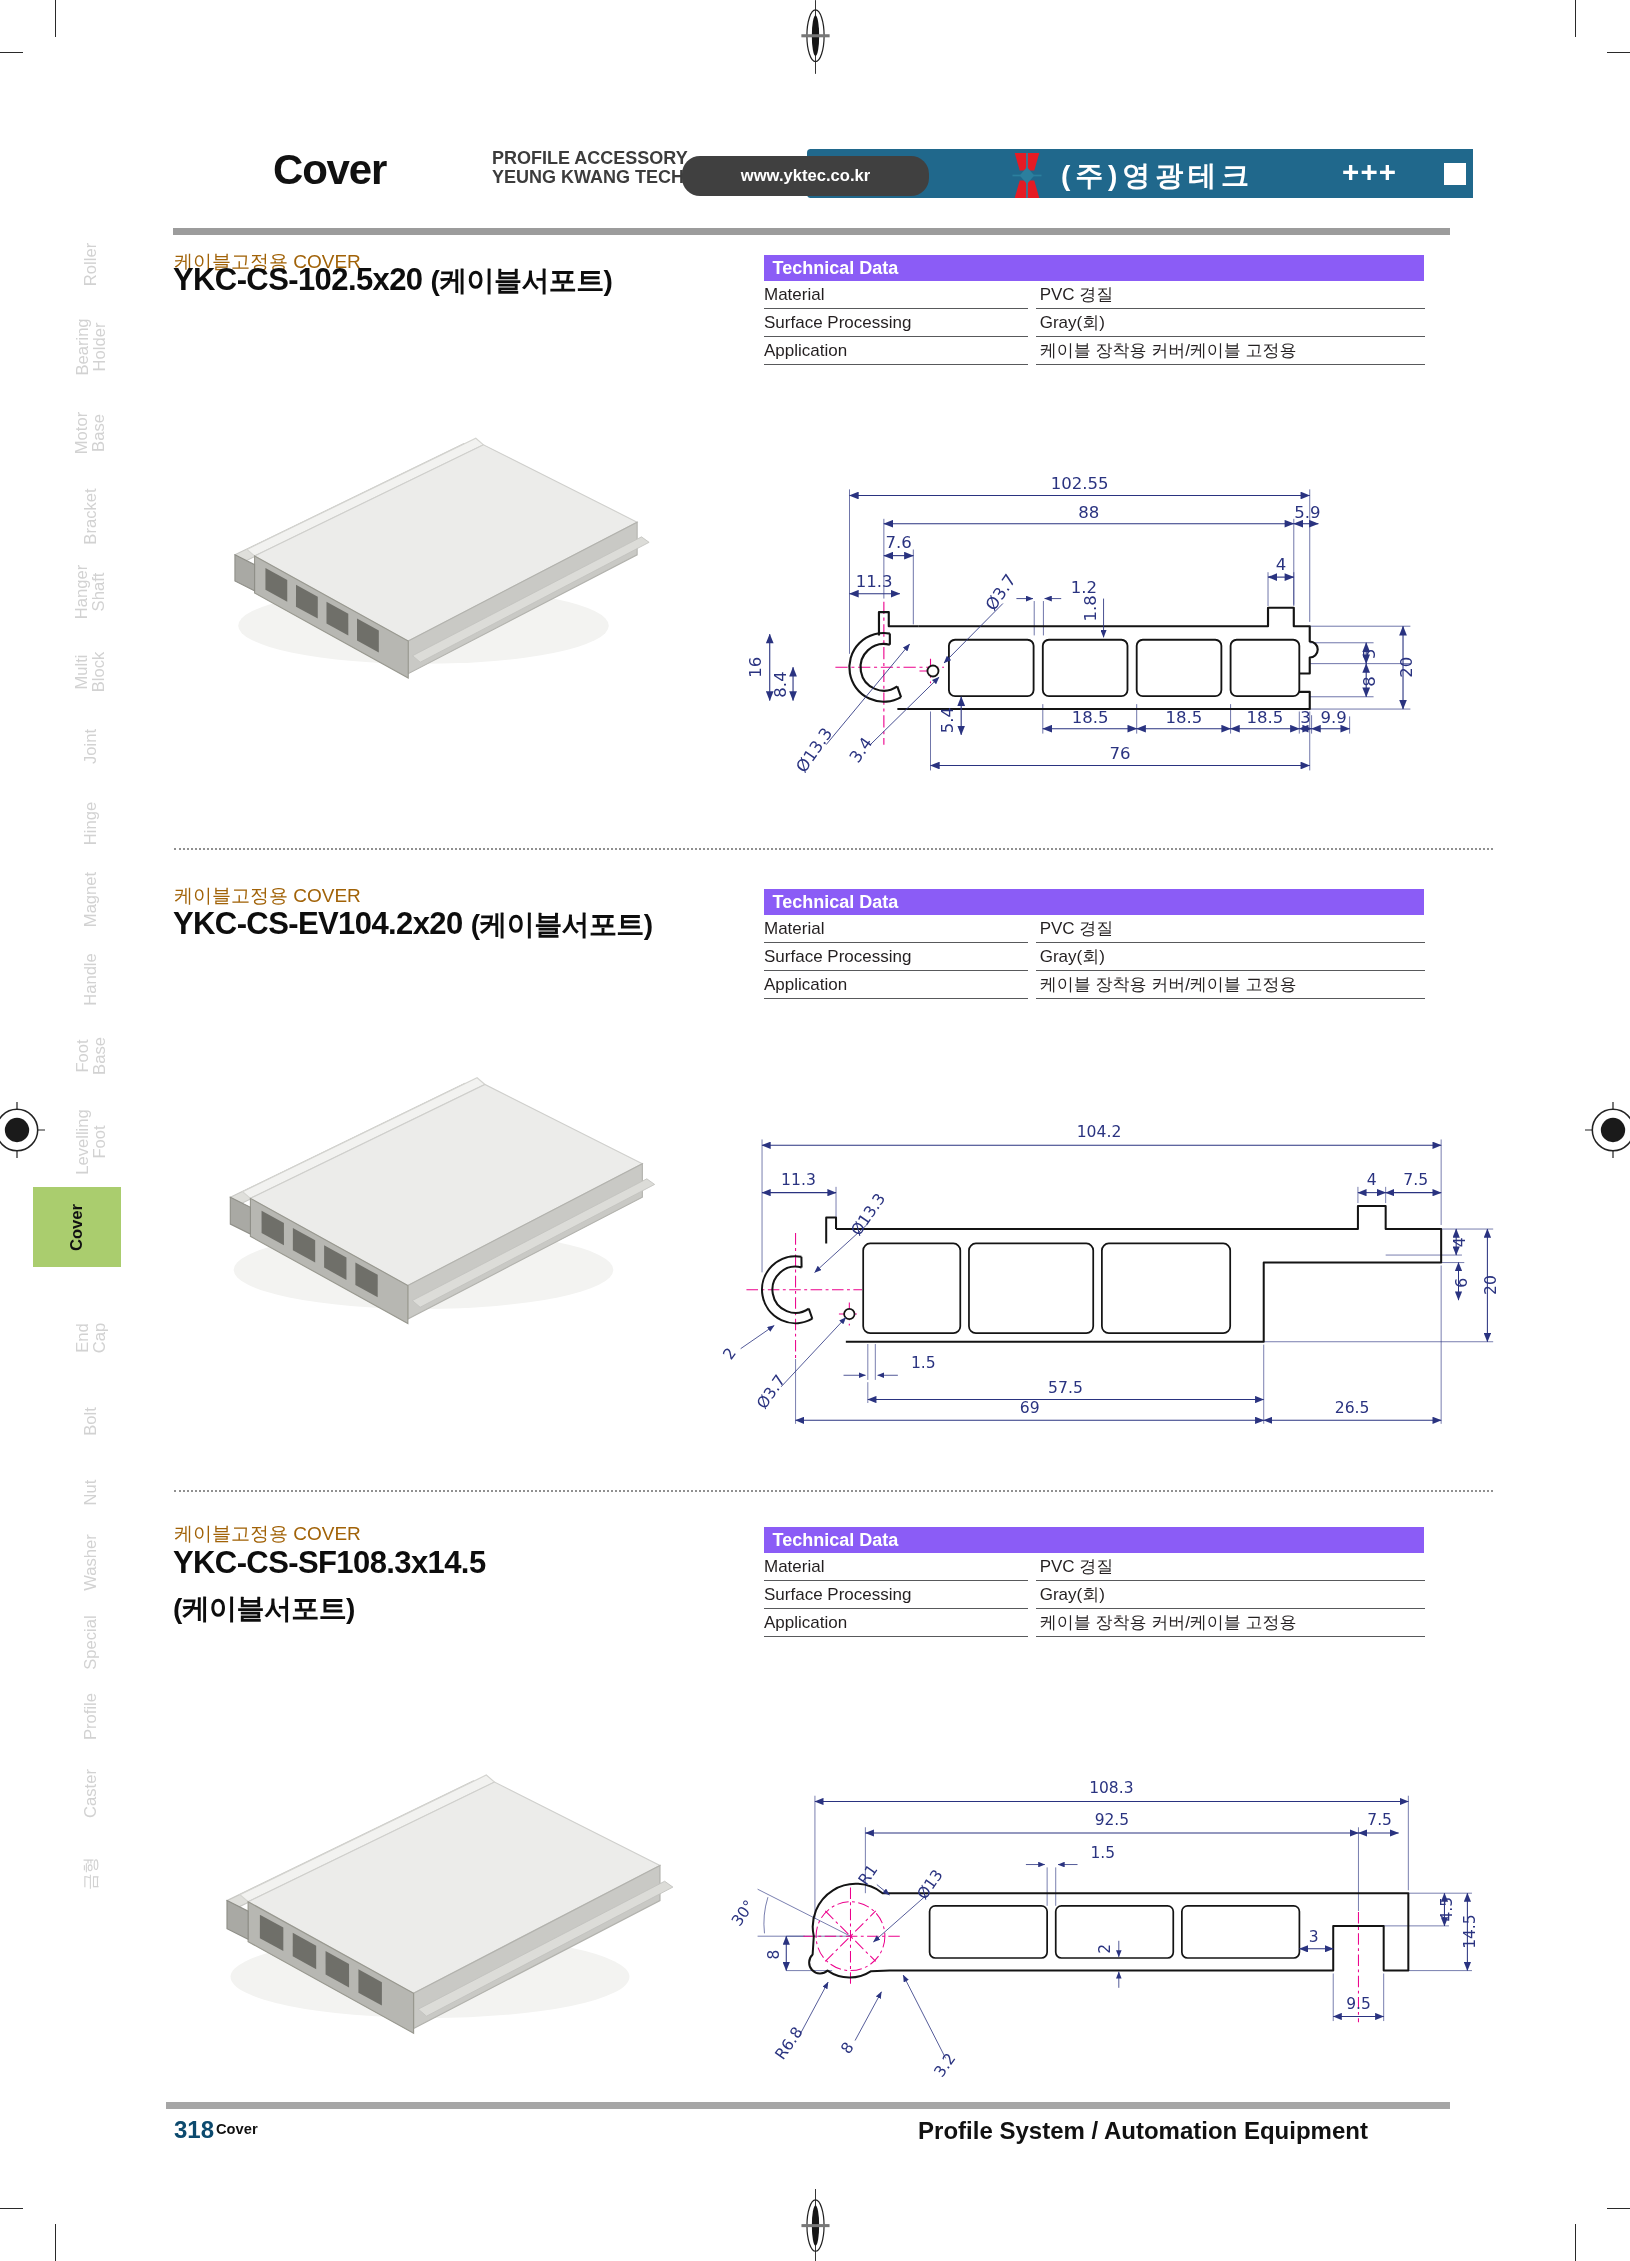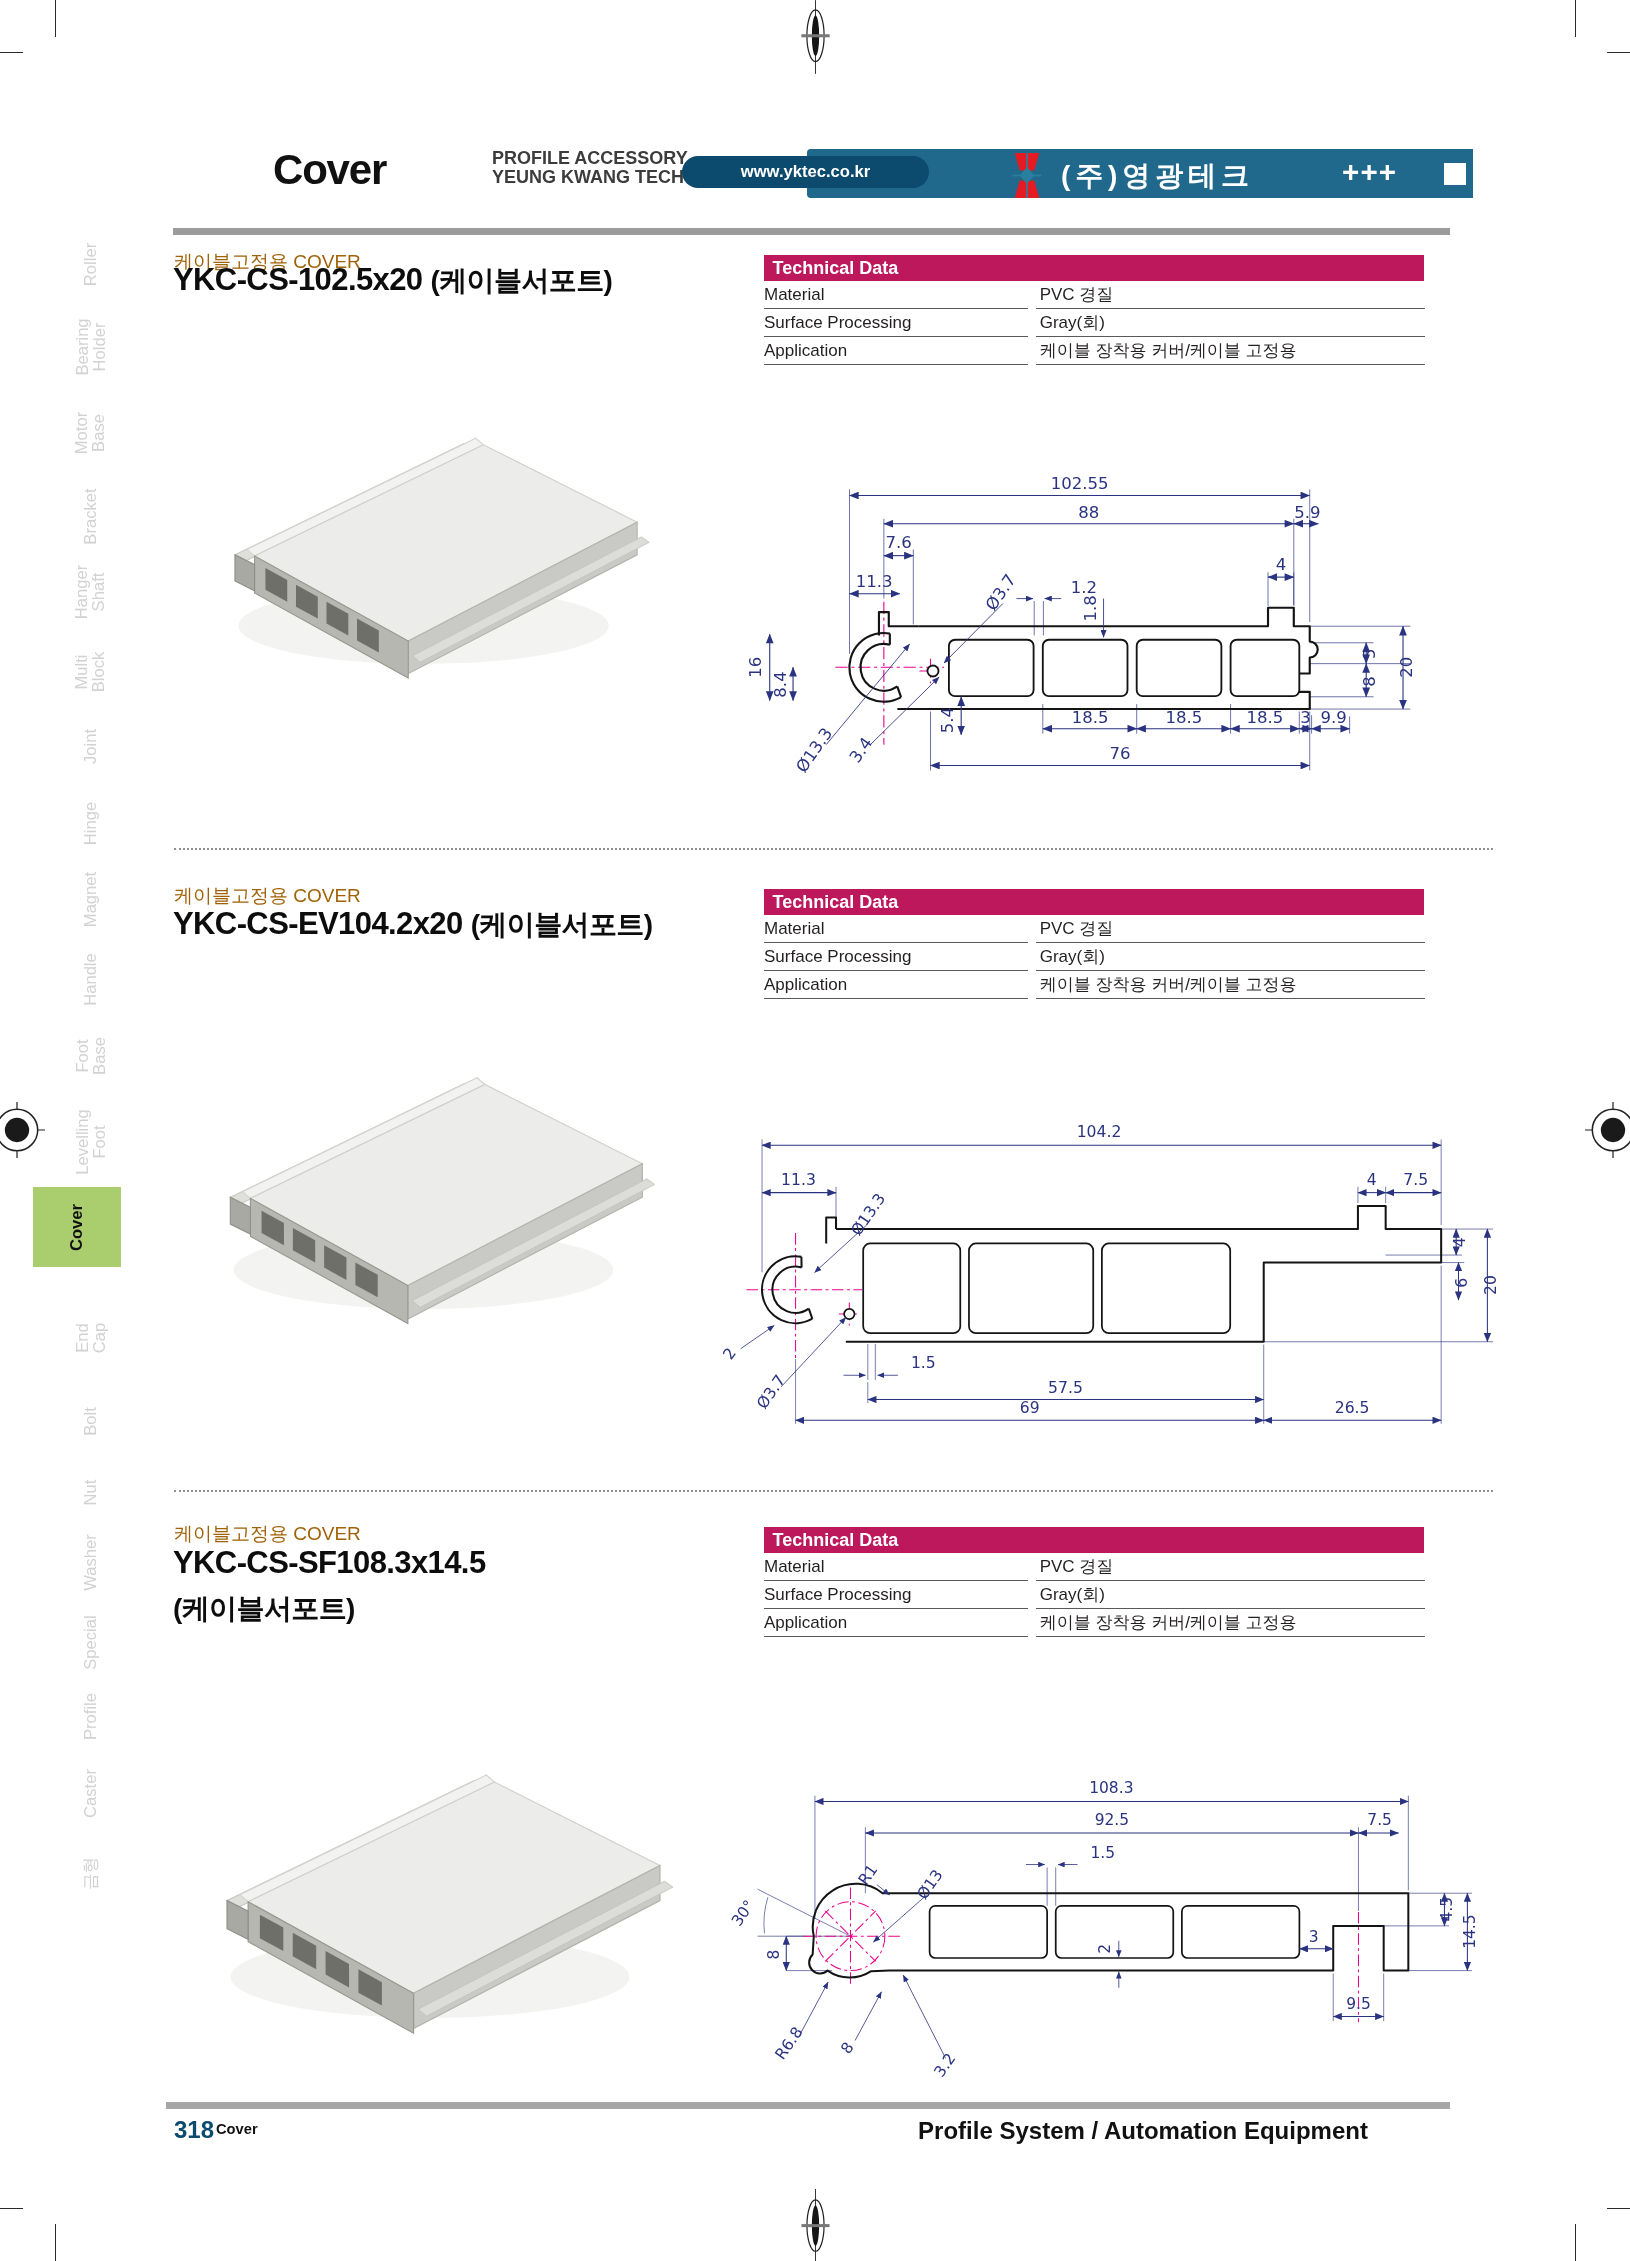--- a/index.html
+++ b/index.html
@@ -7,39 +7,39 @@
        font-family:"Liberation Sans",sans-serif;color:#1a1a1a;}
   .abs{position:absolute;}
   
   .cropV{position:absolute;width:1.2px;background:#2a2a2a;}
   .cropH{position:absolute;height:1.2px;background:#2a2a2a;}
   
   .pg-title{left:273px;top:146px;font-size:42px;font-weight:bold;letter-spacing:-1.2px;color:#111;}
   .subtt{left:492px;top:149px;font-size:18px;line-height:19px;font-weight:700;color:#3c3c3c;}
   .hbar{left:807px;top:149px;width:666px;height:49px;background:#20688c;border-radius:3.7px 0 0 3.7px;}
   .hbar-sq{position:absolute;right:7.4px;top:14px;width:22px;height:22px;background:#ffffff;}
-  .pill{left:682px;top:156px;width:247px;height:32px;background:#0c4a6e;border-radius:18px;
+  .pill{left:682px;top:156px;width:247px;height:40px;background:#404040;border-radius:18px;
         display:flex;align-items:center;justify-content:center;color:#fff;font-size:16.6px;font-weight:600;}
   .logo{left:1010px;top:152px;}
   .company{left:1061px;top:157px;font-size:28px;font-weight:bold;color:#ffffff;letter-spacing:4.9px;}
   .plus{left:1342px;top:155px;font-size:29.5px;font-weight:bold;color:#ffffff;letter-spacing:1.2px;}
   .grule{left:173px;top:228px;width:1277px;height:6.8px;background:#9c9c9c;}
   
   .side-slot{position:absolute;left:61px;width:59px;height:92px;display:flex;align-items:center;justify-content:center;}
   .side-slot span{transform:rotate(-90deg);color:#d2d2d2;font-size:16.6px;font-weight:500;
                   white-space:pre-line;text-align:center;line-height:17px;}
   .side-active{left:33px;width:88px;height:80px;background:#aacd6e;}
   .side-active span{color:#111;font-weight:600;}
   
   .cat{left:174px;font-size:19px;color:#a16207;}
   .model{left:173px;font-size:31px;font-weight:bold;letter-spacing:-0.6px;color:#0d0d0d;}
   .model .suffix{font-size:28px;}
   .model .suffix-block{display:block;font-size:28px;font-weight:bold;margin-top:8.6px;}
   .tech{left:764px;width:660px;}
-  .tech-h{height:26px;background:#be185d;color:#ffffff;font-size:18px;font-weight:bold;
+  .tech-h{height:26px;background:#8b5cf6;color:#ffffff;font-size:18px;font-weight:bold;
           line-height:26px;padding-left:8.6px;box-sizing:border-box;}
   .trow{display:grid;grid-template-columns:264px 389px;column-gap:8px;height:28px;}
   .trow div{border-bottom:1.8px solid #58595b;font-size:17px;line-height:27px;color:#231f20;
             overflow:hidden;white-space:nowrap;}
   .trow .tv{padding-left:3.7px;}
   .sep{left:174px;width:1319px;height:0;border-top:2.5px dotted #909090;}
   
   .fbar{left:166px;top:2102px;width:1284px;height:7.4px;background:#a6a6a6;}
   .fno{left:174px;top:2116px;font-size:24px;font-weight:bold;color:#0c4a6e;}
   .flbl{left:216px;top:2121px;font-size:14.7px;font-weight:bold;color:#111;}

